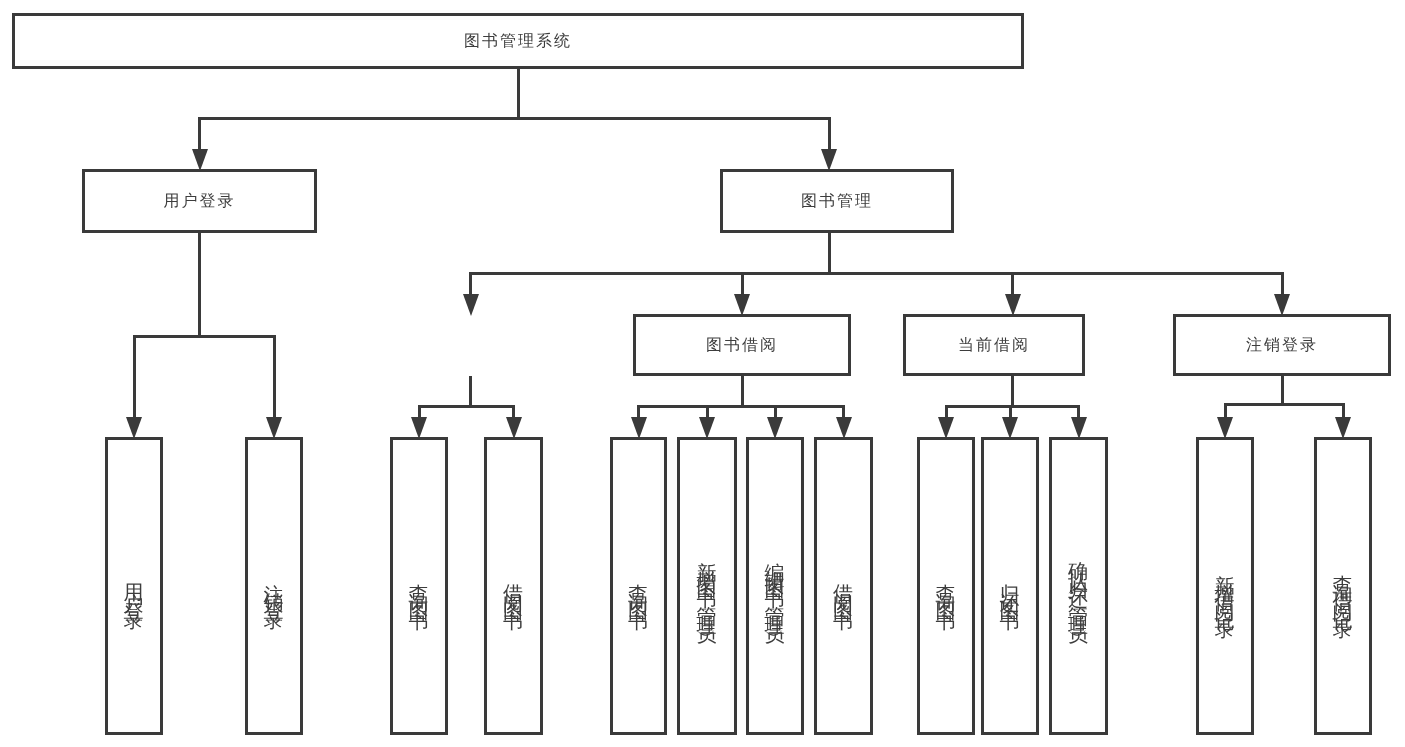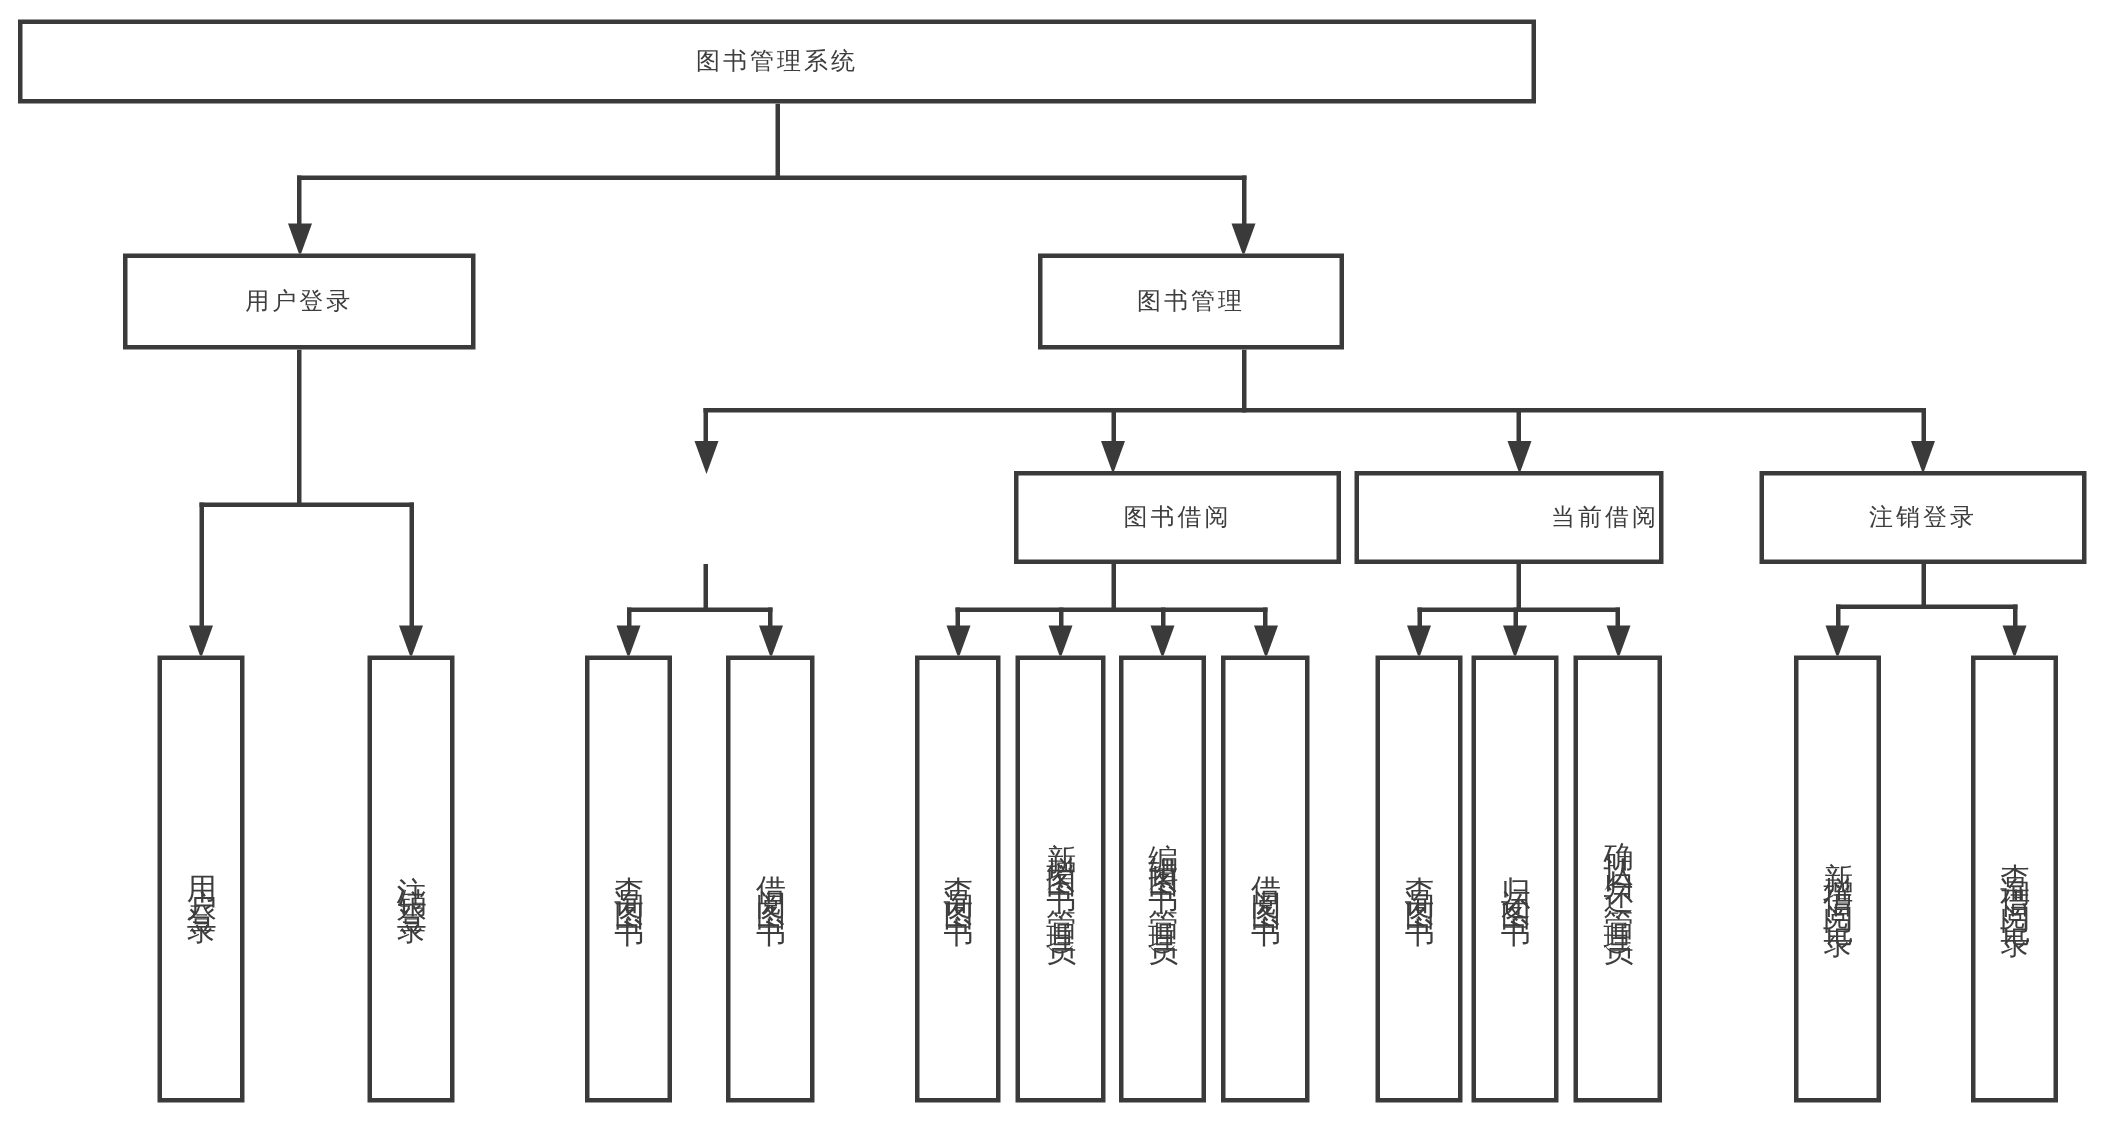--- a/index.html
+++ b/index.html
@@ -66,27 +66,27 @@
 </head>
 <body>
 
 <div id="stage">
 <div class="node h" style="left: 12px; top: 13px; width: 1012px; height: 56px;">
       <span class="lbl">图书管理系统</span>
     </div>
     <div class="node h" style="left: 82px; top: 169px; width: 235px; height: 64px;">
       <span class="lbl">用户登录</span>
     </div>
-    <div class="node h" style="left: 692px; top: 169px; width: 204px; height: 64px;">
+    <div class="node h" style="left: 720px; top: 169px; width: 234px; height: 64px;">
       <span class="lbl">图书管理</span>
     </div>
-    <div class="node h" style="left: 633px; top: 314px; width: 218px; height: 62px; margin-left: 43px;">
+    <div class="node h" style="left: 633px; top: 314px; width: 218px; height: 62px;">
       <span class="lbl">图书借阅</span>
     </div>
-    <div class="node h" style="left: 903px; top: 314px; width: 206px; height: 62px; justify-content: flex-end;">
+    <div class="node h" style="left: 903px; top: 314px; width: 182px; height: 62px;">
       <span class="lbl">当前借阅</span>
     </div>
     <div class="node h" style="left: 1173px; top: 314px; width: 218px; height: 62px;">
       <span class="lbl">注销登录</span>
     </div>
     <div class="node v" style="left: 105px; top: 437px; width: 58px; height: 298px;">
       <span class="lbl">用户登录</span>
     </div>
     <div class="node v" style="left: 245px; top: 437px; width: 58px; height: 298px;">
       <span class="lbl">注销登录</span>

